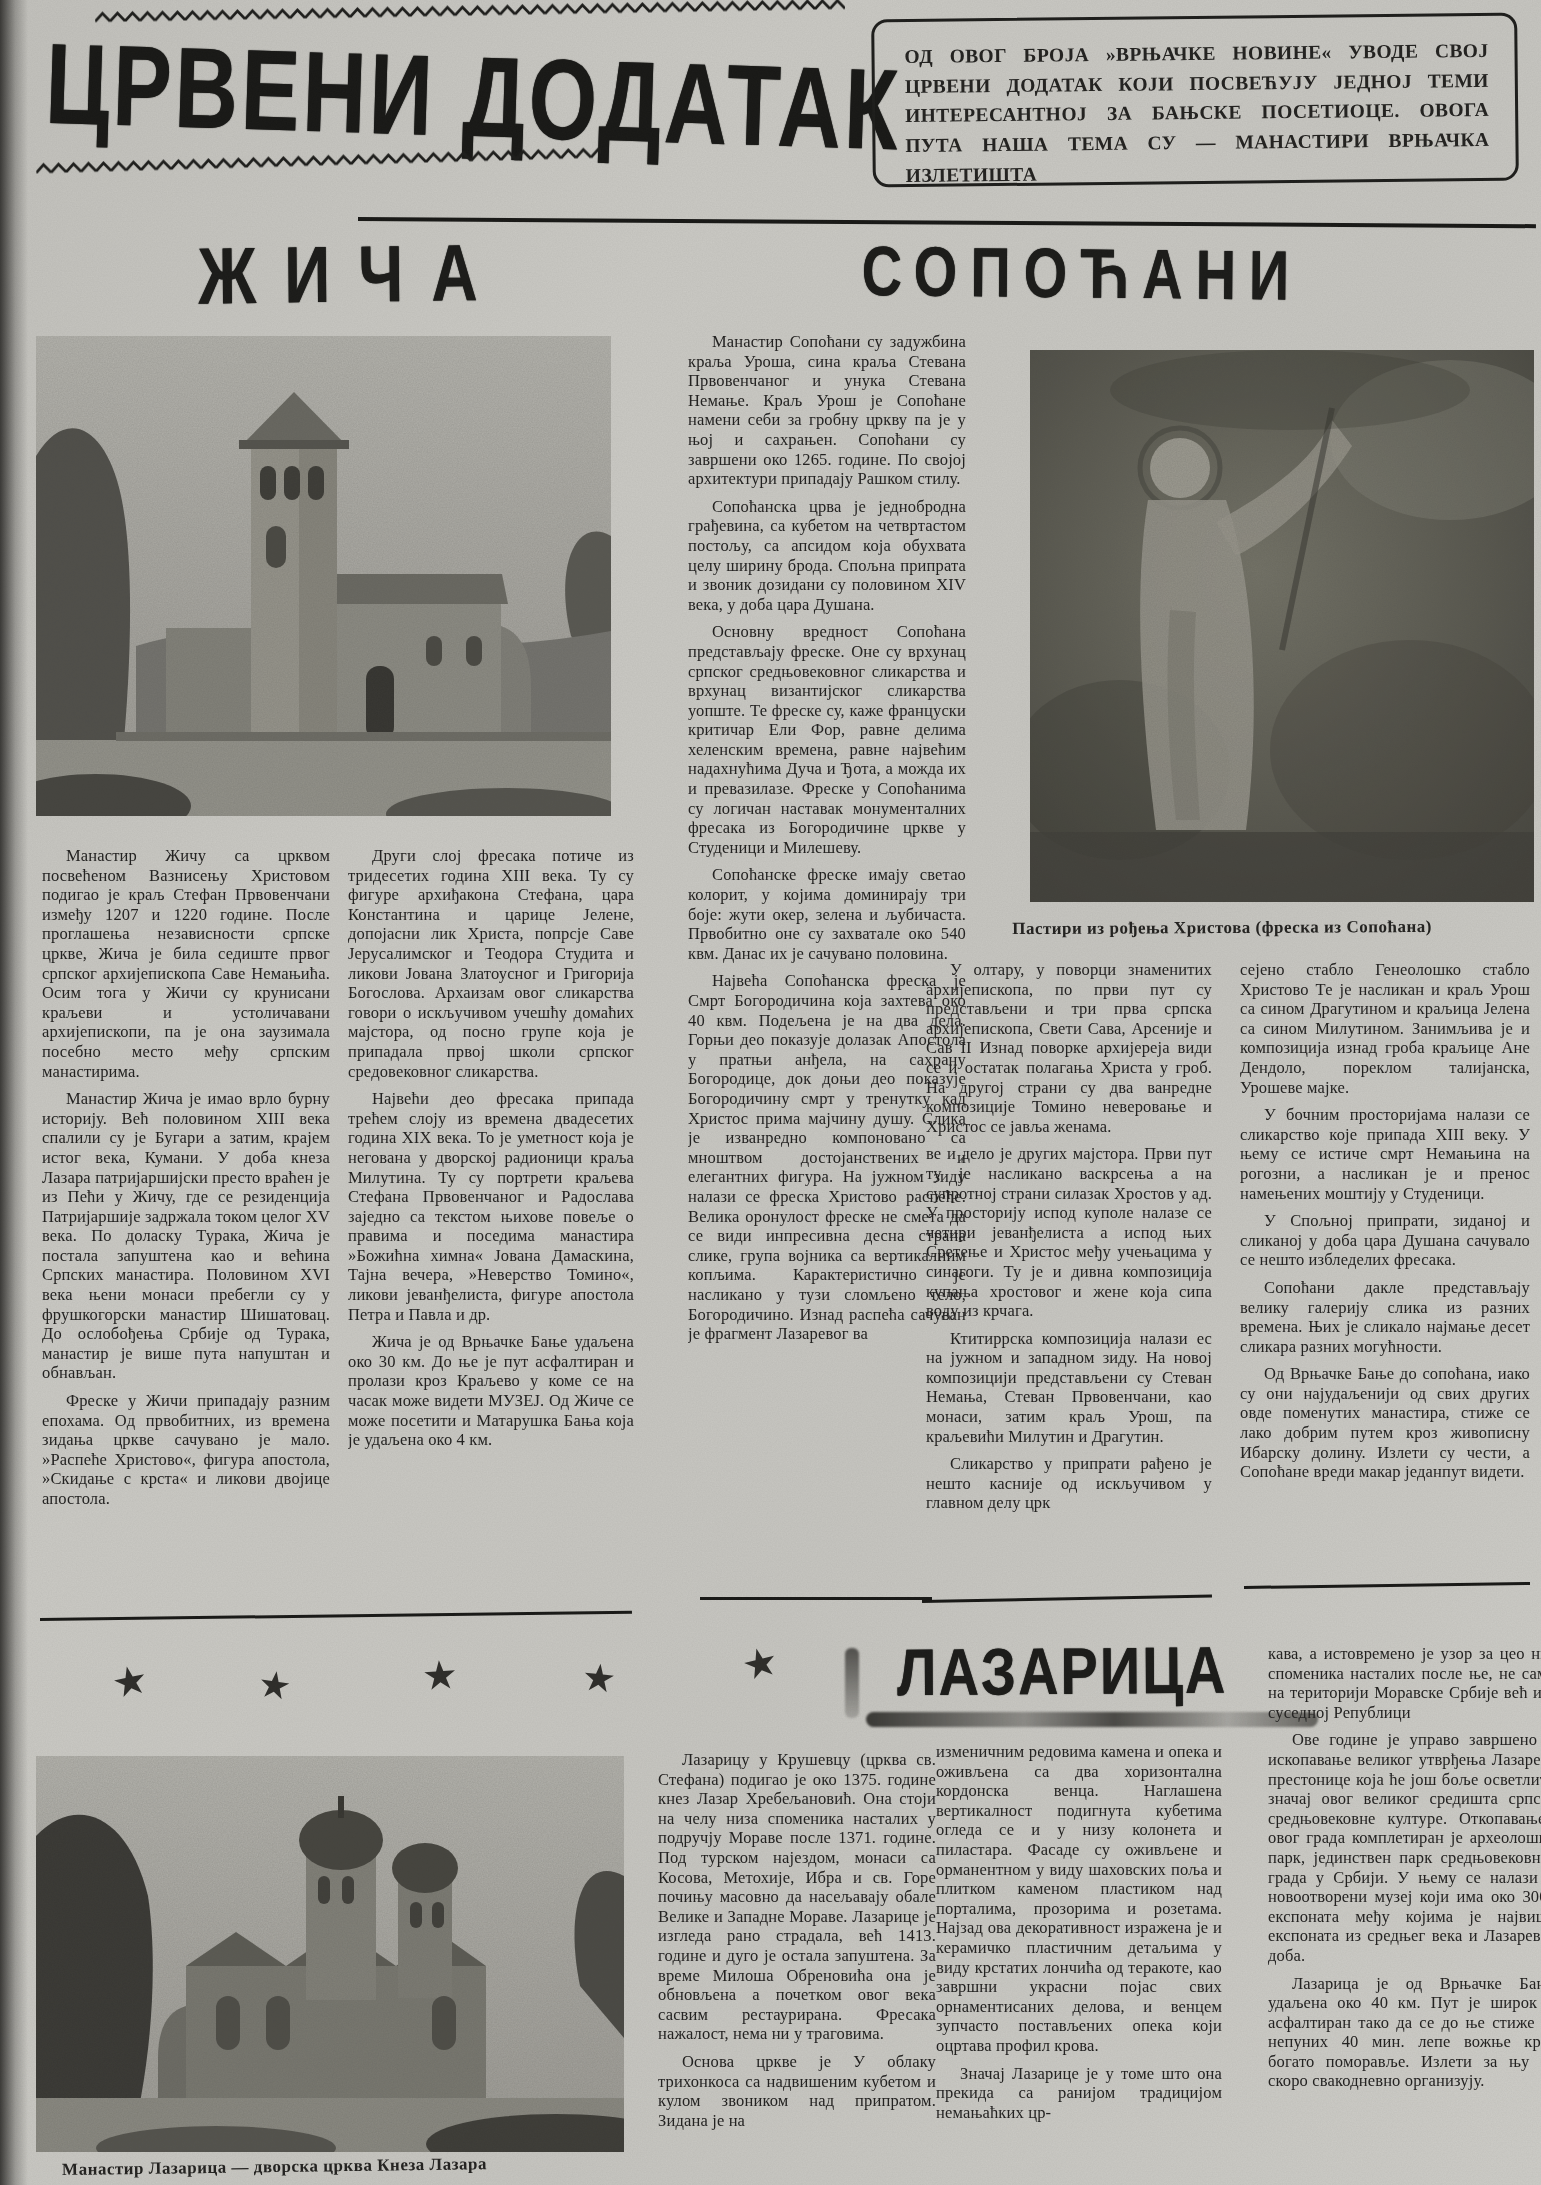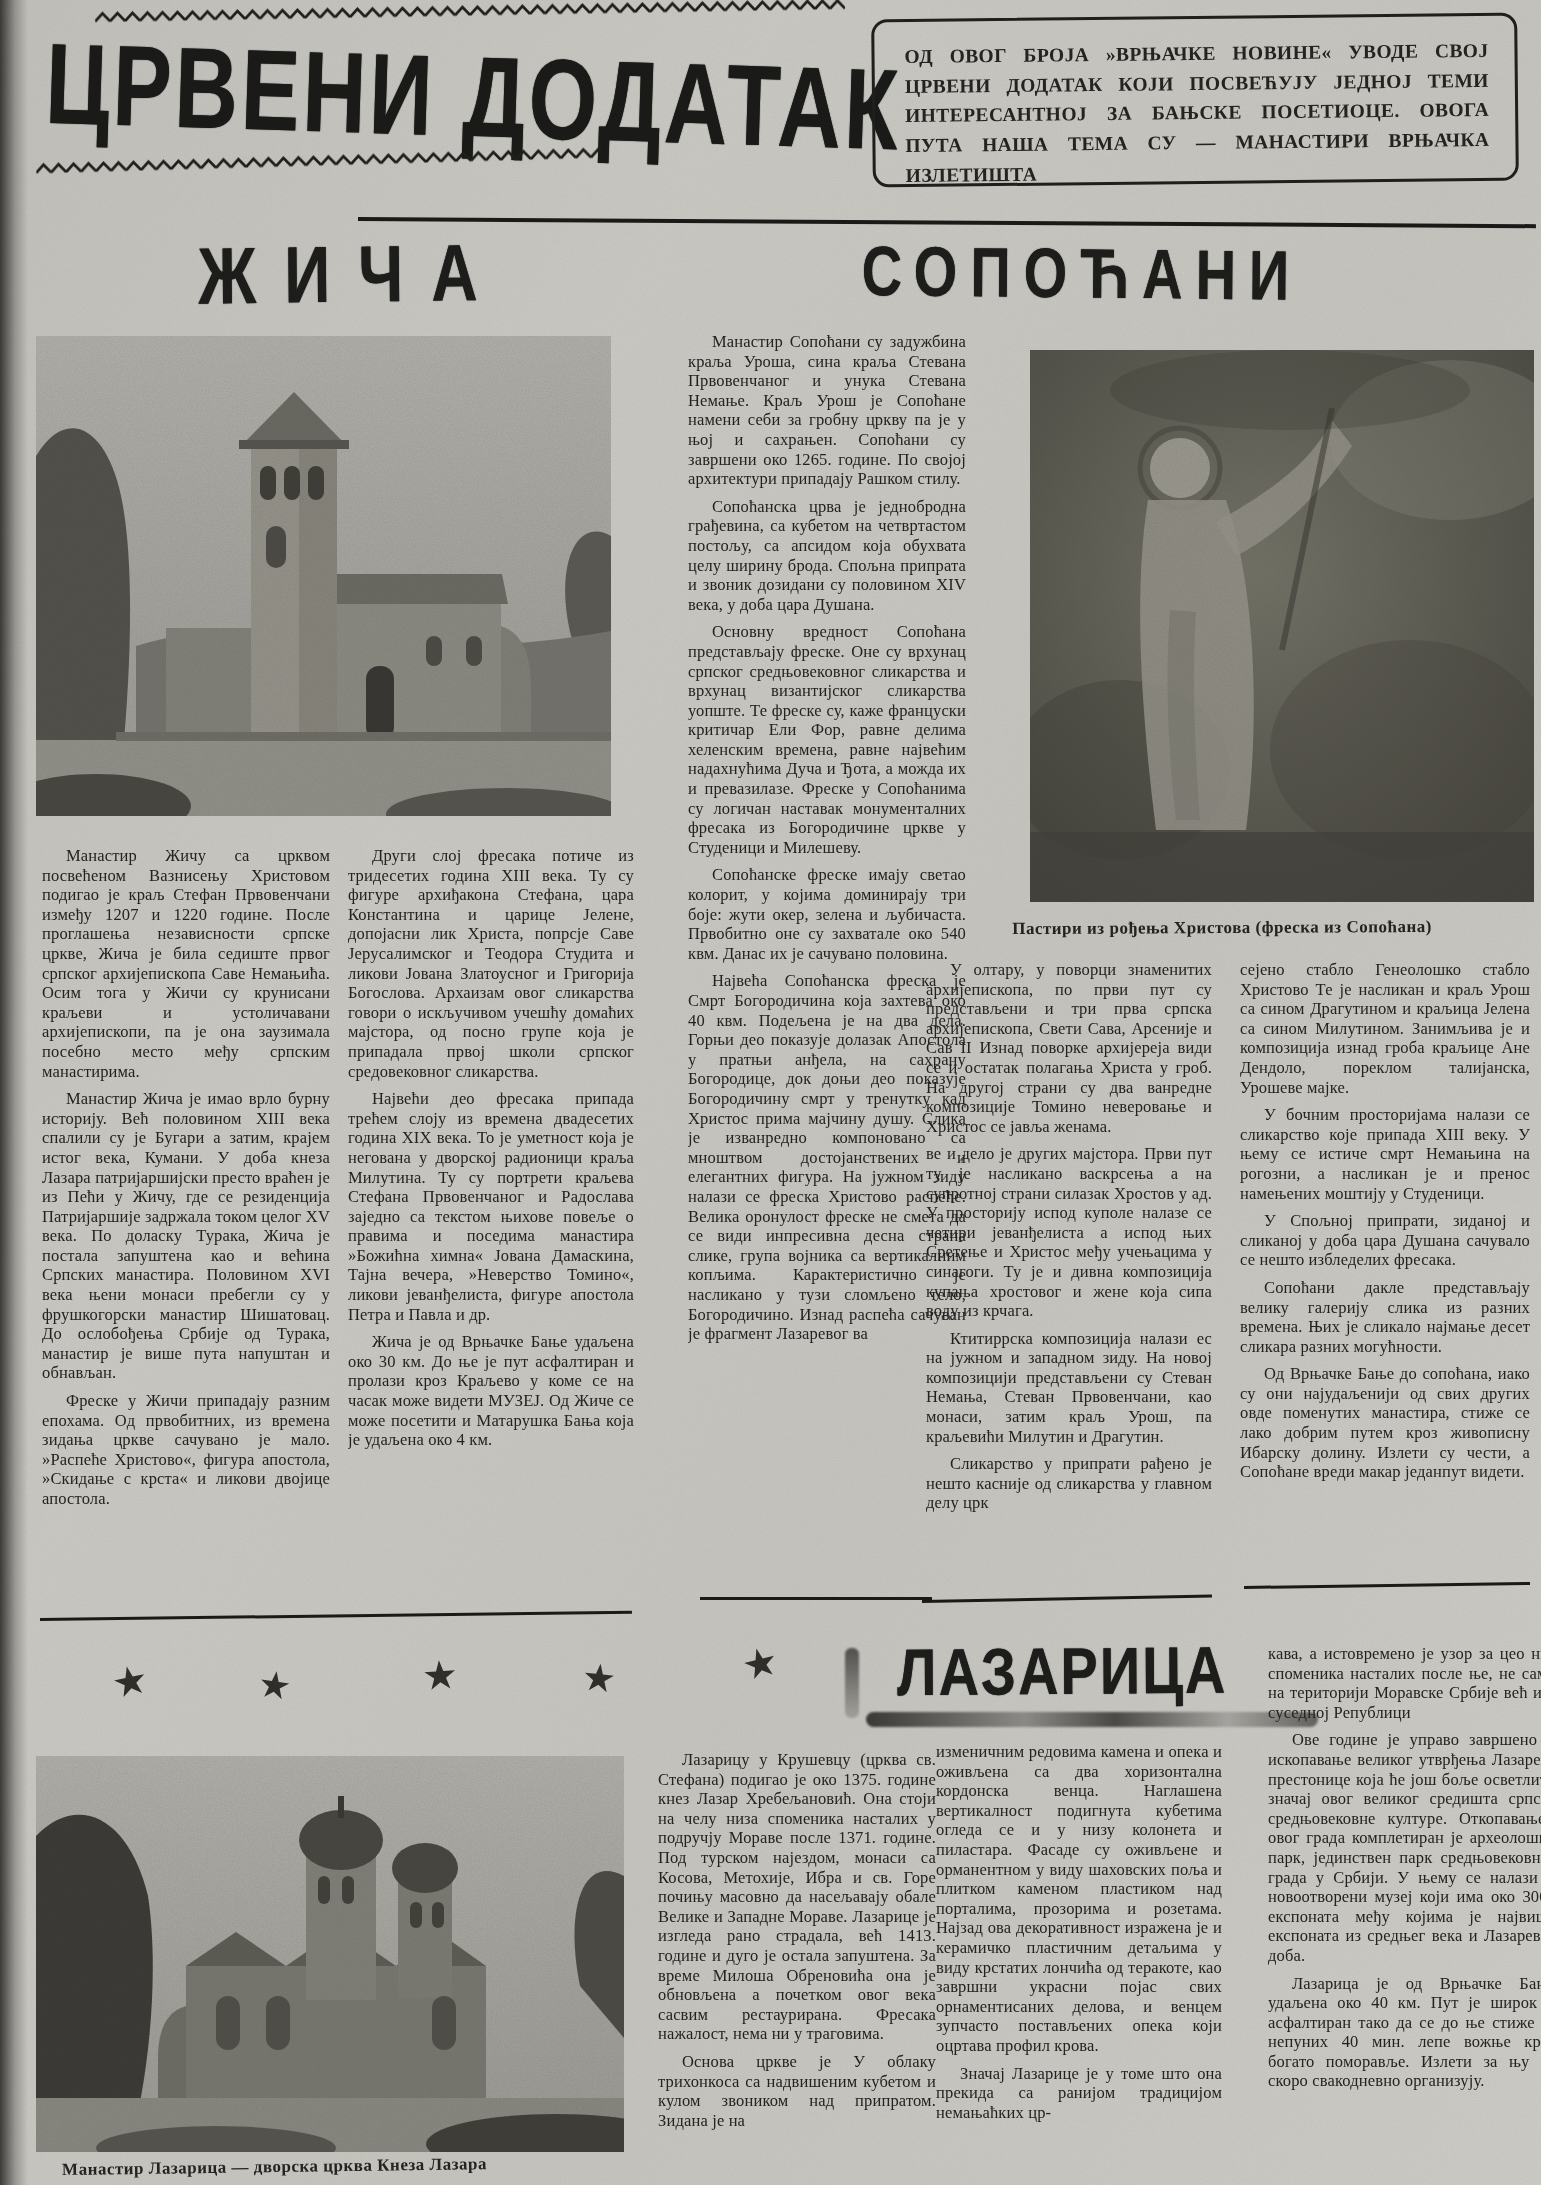--- a/index.html
+++ b/index.html
@@ -179,21 +179,21 @@
     <p>Манастир Сопоћани су задужбина краља Уроша, сина краља Стевана Првовенчаног и унука Стевана Немање. Краљ Урош је Сопоћане намени себи за гробну цркву па је у њој и сахрањен. Сопоћани су завршени око 1265. године. По својој архитектури припадају Рашком стилу.</p>
     <p>Сопоћанска црва је једнобродна грађевина, са кубетом на четвртастом постољу, са апсидом која обухвата целу ширину брода. Спољна припрата и звоник дозидани су половином XIV века, у доба цара Душана.</p>
     <p>Основну вредност Сопоћана представљају фреске. Оне су врхунац српског средњовековног сликарства и врхунац византијског сликарства уопште. Те фреске су, каже француски критичар Ели Фор, равне делима хеленским времена, равне највећим надахнућима Дуча и Ђота, а можда их и превазилазе. Фреске у Сопоћанима су логичан наставак монументалних фресака из Богородичине цркве у Студеници и Милешеву.</p>
     <p>Сопоћанске фреске имају светао колорит, у којима доминирају три боје: жути окер, зелена и љубичаста. Првобитно оне су захватале око 540 квм. Данас их је сачувано половина.</p>
     <p>Највећа Сопоћанска фреска је Смрт Богородичина која захтева око 40 квм. Подељена је на два дела. Горњи део показује долазак Апостола у пратњи анђела, на сахрану Богородице, док доњи део показује Богородичину смрт у тренутку кад Христос прима мајчину душу. Слика је изванредно компоновано са мноштвом достојанствених и елегантних фигура. На јужном зиду налази се фреска Христово распеће. Велика оронулост фреске не смета да се види инпресивна десна страна слике, група војника са вертикалним копљима. Карактеристично је насликано у тузи сломљено тело, Богородичино. Изнад распећа сачуван је фрагмент Лазаревог ва</p>
   </div>
   <div class="col" id="sc2">
     <p>У олтару, у поворци знаменитих архијепископа, по први пут су представљени и три прва српска архијепископа, Свети Сава, Арсеније и Сав II Изнад поворке архијереја види се и остатак полагања Христа у гроб. На другој страни су два ванредне композиције Томино неверовање и Христос се јавља женама.</p>
     <p style="text-indent:0">ве и дело је других мајстора. Први пут ту је насликано васкрсења а на супротној страни силазак Хростов у ад. У просторију испод куполе налазе се четири јеванђелиста а испод њих Сретење и Христос међу учењацима у синагоги. Ту је и дивна композиција купања хростовог и жене која сипа воду из крчага.</p>
     <p>Ктитиррска композиција налази ес на јужном и западном зиду. На новој композицији представљени су Стеван Немања, Стеван Првовенчани, као монаси, затим краљ Урош, па краљевићи Милутин и Драгутин.</p>
-    <p>Сликарство у припрати рађено је нешто касније од сликарства у главном делу црк</p>
+    <p>Сликарство у припрати рађено је нешто касније од искључивом у главном делу црк</p>
   </div>
   <div class="col" id="sc3">
     <p style="text-indent:0">сејено стабло Генеолошко стабло Христово Те је насликан и краљ Урош са сином Драгутином и краљица Јелена са сином Милутином. Занимљива је и композиција изнад гроба краљице Ане Дендоло, пореклом талијанска, Урошеве мајке.</p>
     <p>У бочним просторијама налази се сликарство које припада XIII веку. У њему се истиче смрт Немањина на рогозни, а насликан је и пренос намењених моштију у Студеници.</p>
     <p>У Спољној припрати, зиданој и сликаној у доба цара Душана сачувало се нешто избледелих фресака.</p>
     <p>Сопоћани дакле представљају велику галерију слика из разних времена. Њих је сликало најмање десет сликара разних могућности.</p>
     <p>Од Врњачке Бање до сопоћана, иако су они најудаљенији од свих других овде поменутих манастира, стиже се лако добрим путем кроз живописну Ибарску долину. Излети су чести, а Сопоћане вреди макар једанпут видети.</p>
   </div>
 
   <div class="rule rule-c12"></div>

